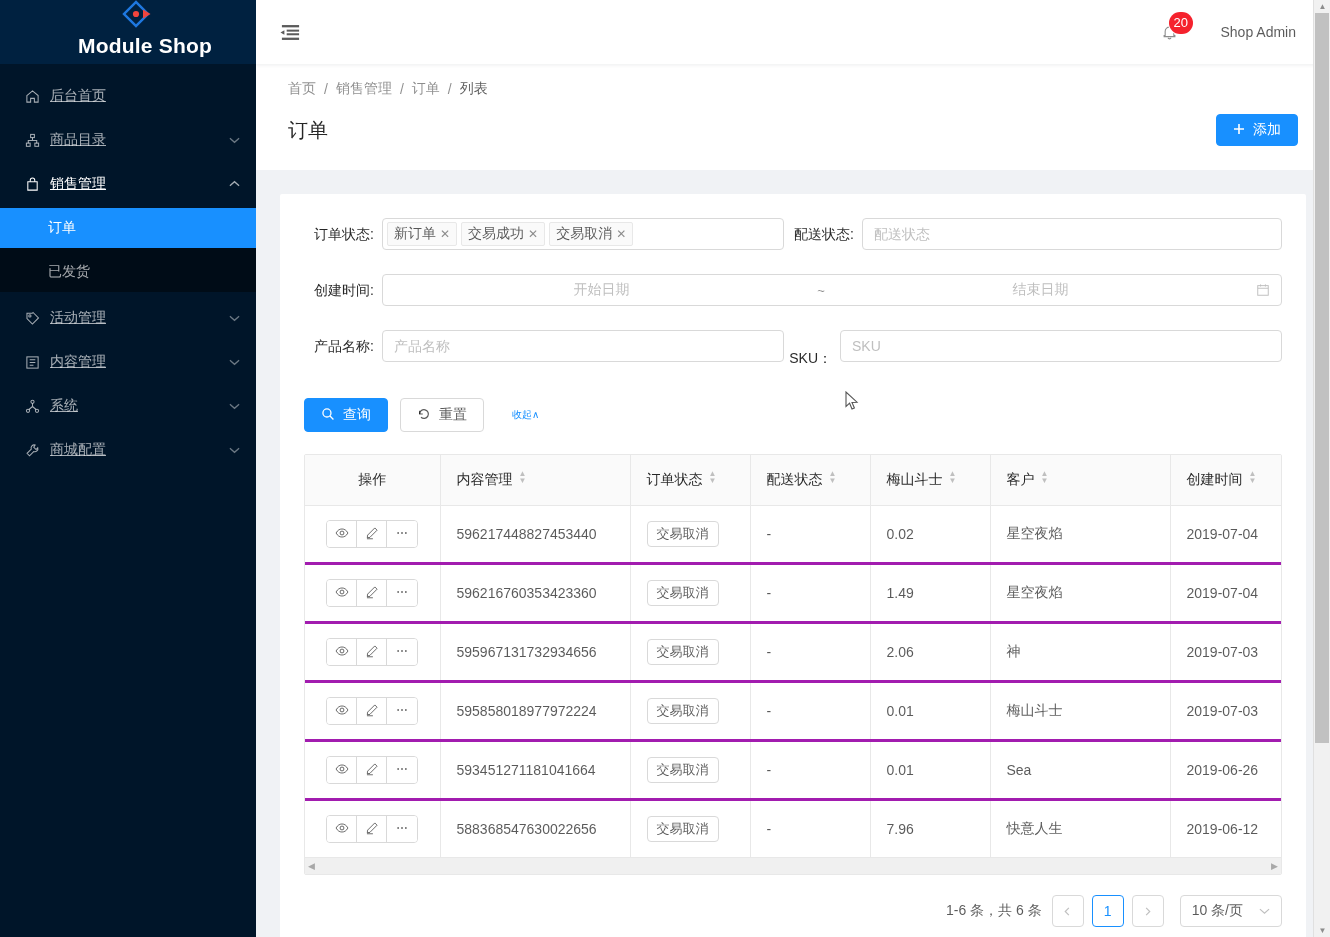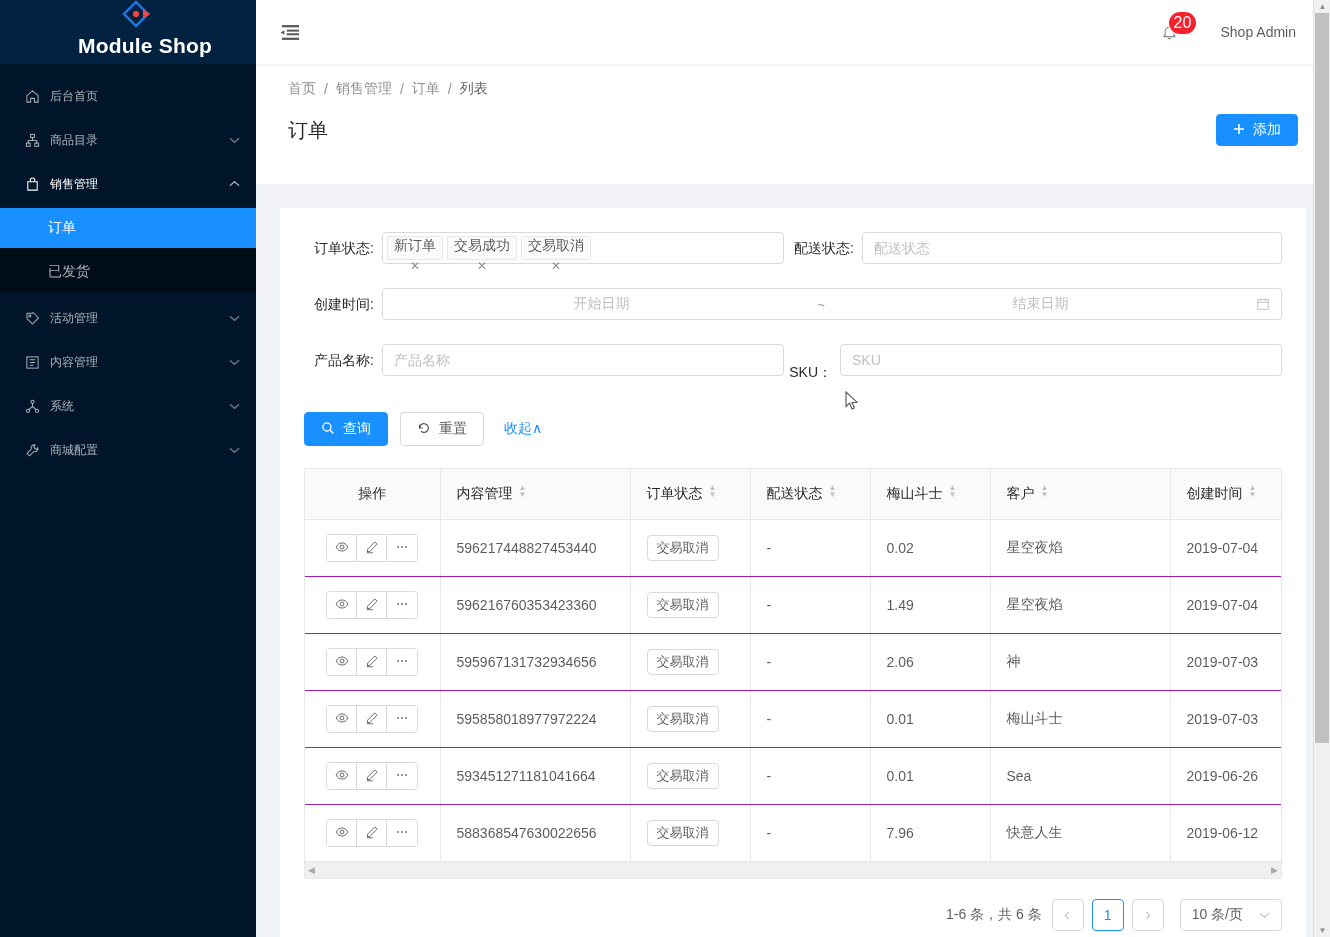--- a/index.html
+++ b/index.html
@@ -31,22 +31,23 @@
   .logo-title {
     color: #fff; font-size: 21px; font-weight: bold;
     margin-left: 12px; letter-spacing: 0.2px;
     white-space: nowrap;
   }
   .menu { padding-top: 12px; flex: 1 1 auto; overflow: hidden; }
   .menu-item {
     height: 40px; display: flex; align-items: center;
     padding: 0 16px 0 24px;
     color: rgba(255,255,255,0.65);
-    font-size: 12px; cursor: pointer; position: relative;
+    font-size: 14px; cursor: pointer; position: relative;
     margin-bottom: 4px;
+    text-decoration: underline;
   }
   .menu-item .mi-icon {
     width: 16px; height: 16px; margin-right: 10px;
     display: inline-flex; align-items: center; justify-content: center;
     flex: 0 0 auto;
   }
   .menu-item .mi-label { flex: 1 1 auto; white-space: nowrap; }
   .menu-item .mi-arrow {
     width: 12px; height: 12px; flex: 0 0 auto;
     display: inline-flex; align-items: center; justify-content: center;
@@ -84,30 +85,30 @@
   .topbar-right {
     margin-left: auto; display: flex; align-items: center;
     padding-right: 34px; gap: 4px;
   }
   .bell-wrap { position: relative; width: 46px; height: 64px;
     display: flex; align-items: center; justify-content: center; cursor: pointer; }
   .badge {
     position: absolute; top: 12px; left: 22px;
     min-width: 22px; height: 22px; padding: 0 5px;
     background: #f5222d; color: #fff;
-    border-radius: 11px; font-size: 16px; line-height: 22px;
+    border-radius: 11px; font-size: 13px; line-height: 22px;
     text-align: center; box-shadow: 0 0 0 1px #fff;
     z-index: 2;
   }
   .user-name { font-size: 14px; color: rgba(0,0,0,0.65); margin-left: 24px; cursor: pointer; white-space: nowrap;}
 
   .content-scroll { flex: 1 1 auto; overflow: hidden; position: relative; }
 
   .page-head {
-    background: #fff; padding: 16px 32px 38px 32px;
+    background: #fff; padding: 16px 32px 24px 32px;
   }
   .crumb { font-size: 14px; color: rgba(0,0,0,0.45); display: flex; align-items: center; }
   .crumb a { color: rgba(0,0,0,0.45); text-decoration: none; cursor: pointer; }
   .crumb .sep { margin: 0 8px; color: rgba(0,0,0,0.45); }
   .crumb .last { color: rgba(0,0,0,0.65); }
   .page-title-row { display: flex; align-items: center; margin-top: 16px; }
   .page-title { font-size: 20px; color: rgba(0,0,0,0.85); font-weight: 500; }
   .btn-primary {
     margin-left: auto; background: #1890ff; color: #fff;
     border: 1px solid #1890ff; border-radius: 4px;
@@ -143,21 +144,21 @@
   .inp::placeholder { color: #bfbfbf; }
   .select-multi {
     width: 100%; min-height: 32px; border: 1px solid #d9d9d9;
     border-radius: 4px; padding: 2px 4px; background: #fff;
     display: flex; align-items: center; flex-wrap: wrap; gap: 4px;
     cursor: pointer;
   }
   .tag {
     display: inline-flex; align-items: center; gap: 4px;
     background: #fafafa; border: 1px solid #e8e8e8; border-radius: 2px;
-    height: 24px; padding: 0 6px; font-size: 14px; color: rgba(0,0,0,0.65); flex-direction: column;
+    height: 24px; padding: 0 6px; font-size: 14px; color: rgba(0,0,0,0.65);
   }
   .tag .x { color: rgba(0,0,0,0.45); font-size: 12px; cursor: pointer; }
   .select-single {
     width: 100%; height: 32px; border: 1px solid #d9d9d9; border-radius: 4px;
     background: #fff; display: flex; align-items: center;
     padding: 0 11px; cursor: pointer; position: relative;
   }
   .select-single .ph { color: #bfbfbf; font-size: 14px; flex: 1 1 auto; }
   .select-single .caret { color: rgba(0,0,0,0.25); font-size: 11px; }
   .range-picker {
@@ -172,36 +173,36 @@
   .range-picker .rp-icon { color: rgba(0,0,0,0.25); display: flex; }
 
   .btn-row { display: flex; align-items: center; gap: 12px; margin-bottom: 22px; padding-left: 0; }
   .btn {
     height: 34px; border-radius: 4px; padding: 0 16px; font-size: 14px;
     display: inline-flex; align-items: center; gap: 8px; cursor: pointer;
     font-family: inherit; border: 1px solid #d9d9d9; background: #fff;
     color: rgba(0,0,0,0.65);
   }
   .btn.primary { background: #1890ff; border-color: #1890ff; color: #fff; }
-  .link-collapse { color: #1890ff; font-size: 14px; cursor: pointer; margin-left: 8px; }
+  .link-collapse { color: #1890ff; font-size: 10px; cursor: pointer; margin-left: 16px; }
 
   
   .table-wrap { border: 1px solid #e8e8e8; border-radius: 2px; overflow: hidden; }
   table.data { width: 100%; border-collapse: collapse; table-layout: fixed; }
   table.data th {
     background: #fafafa; color: rgba(0,0,0,0.85); font-weight: 500;
     font-size: 14px; text-align: left; padding: 16px 16px;
     border-bottom: 1px solid #e8e8e8; border-right: 1px solid #e8e8e8;
     white-space: nowrap;
   }
   table.data th:last-child { border-right: none; }
   table.data th.c-action { text-align: center; }
   table.data td {
     padding: 14px 16px; font-size: 14px; color: rgba(0,0,0,0.65);
-    border-bottom: 1px solid #a21caf; border-right: 1px solid #e8e8e8;
+    border-bottom: 3px solid #a21caf; border-right: 1px solid #e8e8e8;
     white-space: nowrap; overflow: hidden;
   }
   table.data td:last-child { border-right: none; }
   table.data tr:last-child td { border-bottom: none; }
   .th-in { display: inline-flex; gap: 6px; }
   .sorter { display: inline-flex; flex-direction: column; gap: 1px; }
   .sorter i { font-style: normal; font-size: 8px; line-height: 6px; color: #bfbfbf; }
   .act-group {
     display: inline-flex; border: 1px solid #d9d9d9; border-radius: 4px;
     overflow: hidden; background: #fff;

